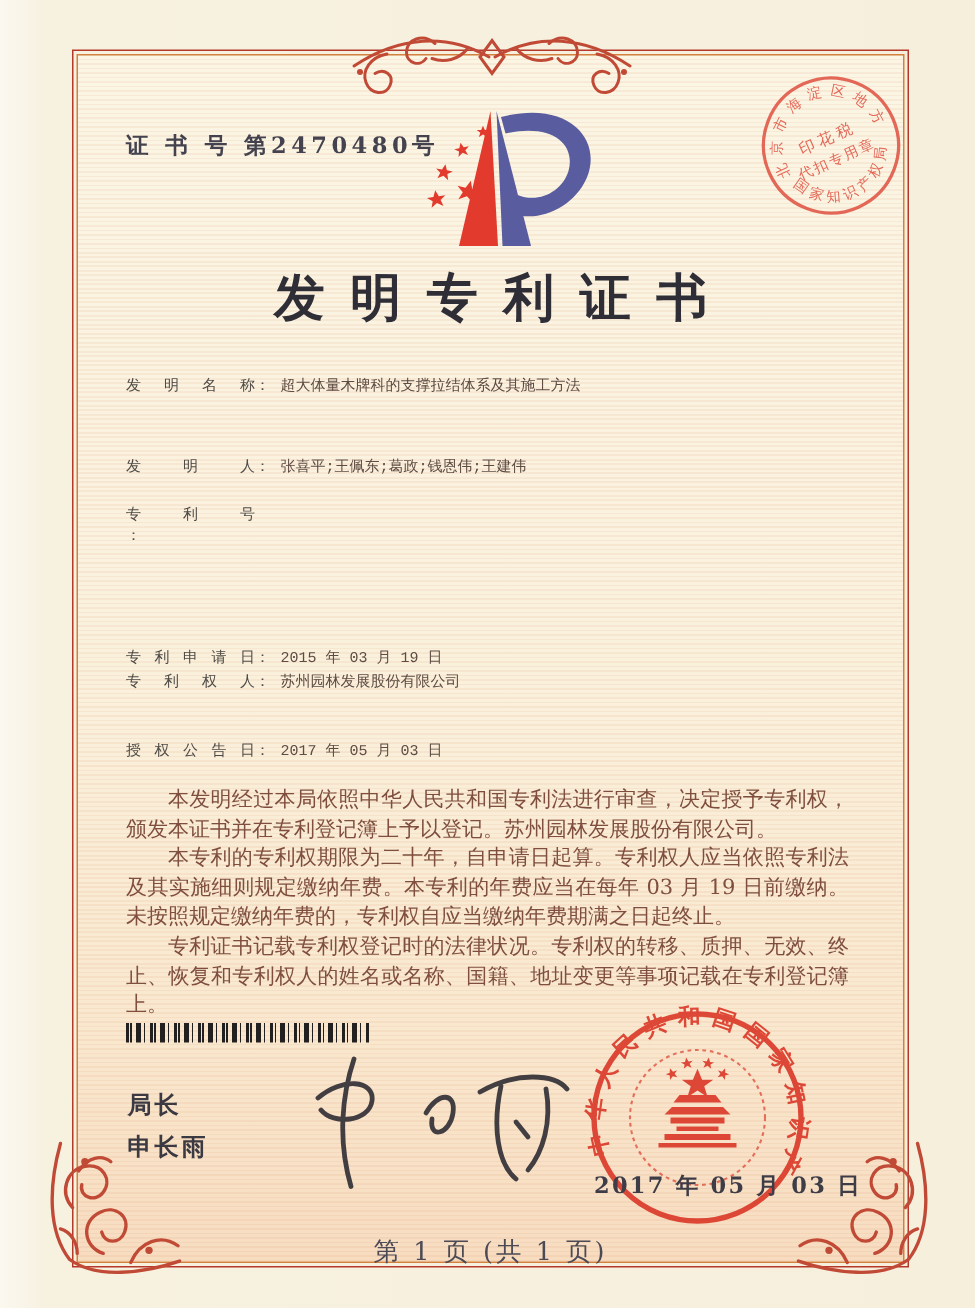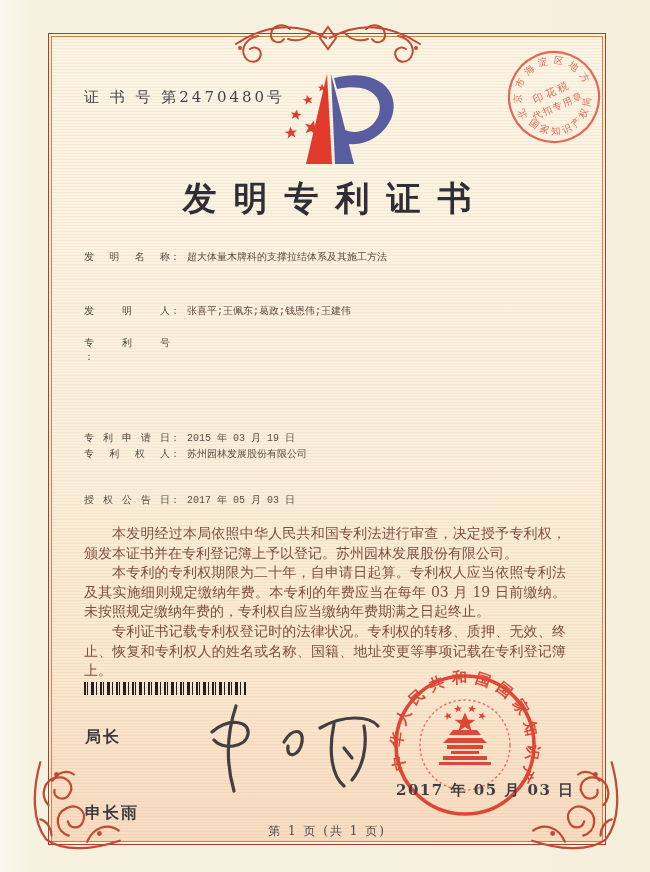--- a/index.html
+++ b/index.html
@@ -22,21 +22,21 @@
   .frame .bg{
     position:absolute;inset:3px;
     background:
       repeating-linear-gradient(0deg, rgba(216,132,90,0.10) 0px, rgba(216,132,90,0.10) 1px, transparent 1px, transparent 3px),
       linear-gradient(180deg,#fbf5e4 0%,#faf1dd 50%,#f9e8cf 80%,#f7dcc0 100%);
   }
   .ornament{position:absolute;pointer-events:none;}
   
   .cert-no{
     position:absolute;left:84px;top:88px;
-    font-size:15px;letter-spacing:3px;color:#44424e;font-weight:400;
+    font-size:15px;letter-spacing:3px;color:#44424e;font-weight:700;
   }
   .title{
     position:absolute;left:48px;top:176px;width:558px;text-align:center;
     font-size:34px;font-weight:700;color:#2f2e37;
     letter-spacing:17px;text-indent:17px;
   }
   .fields{position:absolute;left:84px;top:0;width:486px;}
   .frow{position:absolute;left:0;display:flex;font-size:10px;color:#504b47;white-space:nowrap;justify-content:center;}
   .frow .flabel{display:inline-block;width:86px;text-align:justify;text-align-last:justify;color:#4e4a46;}
   .frow .fcolon{color:#4e4a46;}
@@ -55,31 +55,31 @@
       #23211f 3px 4px, transparent 4px 7px,
       #23211f 7px 10px, transparent 10px 12px,
       #23211f 12px 13px, transparent 13px 16px);
   }
   .officer-title,.officer-name{
     position:absolute;left:85px;
     font-family:"DejaVu Sans","Liberation Sans",sans-serif;
     font-size:16px;font-weight:600;color:#3b3a42;letter-spacing:2px;
   }
   .officer-title{top:727px;}
-  .officer-name{top:755px;margin-top:48px;}
+  .officer-name{top:755px;}
   .signature{position:absolute;left:192px;top:696px;}
   .seal{position:absolute;left:383px;top:663px;opacity:.93;}
   .tax-stamp{position:absolute;left:499px;top:42px;transform:rotate(-24deg);opacity:.88;}
   .issue-date{
     position:absolute;left:396px;top:781px;z-index:6;
     font-size:15px;font-weight:700;color:#3e3c46;letter-spacing:1.5px;white-space:nowrap;
   }
   .footer{
     position:absolute;left:48px;top:823px;width:558px;text-align:center;
-    font-size:12px;color:#4c4a55;letter-spacing:2px;
+    font-size:17px;color:#4c4a55;letter-spacing:2px;
   }
 </style>
 </head>
 <body>
 
 <div class="page">
 
   <div class="frame">
     <div class="bg"></div>
     <div class="inner-line"></div>

